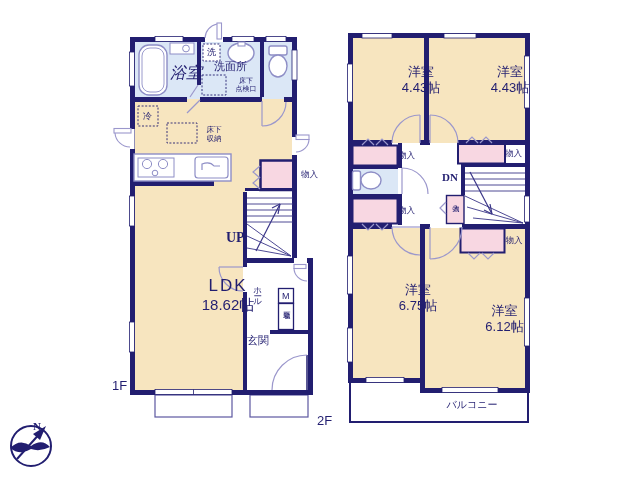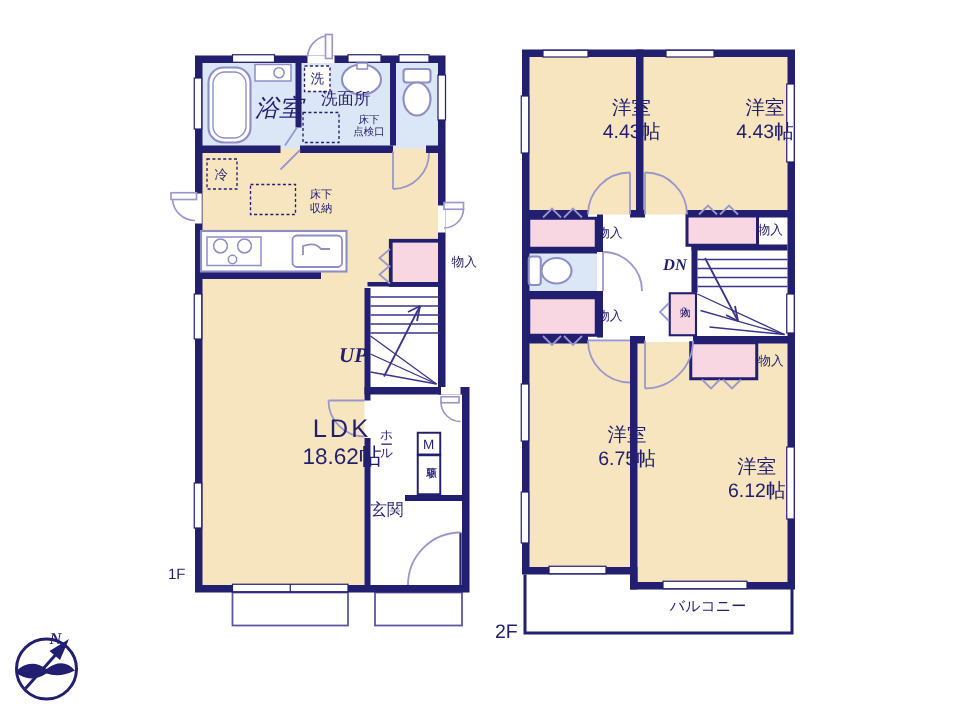--- a/index.html
+++ b/index.html
@@ -2,21 +2,21 @@
 <html><head>
 <meta charset="utf-8">
 <style>
   html,body{margin:0;padding:0;background:#fff;}
   #canvas{position:relative;width:640px;height:480px;background:#ffffff;overflow:hidden;
           font-family:"Liberation Sans","DejaVu Sans",sans-serif;}
   #plan-svg{position:absolute;left:0;top:0;}
   .lbl{position:absolute;color:#221e70;line-height:1.2;white-space:nowrap;}
   .ctr{text-align:center;white-space:nowrap;padding-left:32px;}
   .vert{writing-mode:vertical-rl;text-orientation:upright;letter-spacing:1px;}
-  .italic-serif{font-family:"Liberation Serif","DejaVu Serif",serif;font-style:italic;font-weight:bold;}
+  .italic-serif{font-family:"Liberation Serif","DejaVu Serif",serif;font-weight:bold;}
   .watermark{position:absolute;left:282px;top:226px;font-size:19px;color:#c9c9c9;
              letter-spacing:1px;opacity:.9;}
   .room-title{letter-spacing:2px;}
 </style>
 </head>
 <body>
 
 <div id="canvas">
 
 <svg id="plan-svg" width="640" height="480" viewBox="0 0 640 480">
@@ -258,21 +258,21 @@
 <div class="lbl ctr" style="left:260px;top:169px;width:35px;font-size:8.5px;">物入</div>
 <div class="lbl italic-serif" style="left:226px;top:230px;font-size:14px;">UP</div>
 <div class="lbl ctr" style="left:150px;top:276px;width:92px;">
   <div class="room-title" style="font-size:17px;">LDK</div>
   <div style="font-size:15px;">18.62帖</div>
 </div>
 <div class="lbl vert" style="left:253px;top:281px;font-size:8.5px;">ホール</div>
 <div class="lbl" style="left:282px;top:291px;font-size:9px;">M</div>
 <div class="lbl vert" style="left:282px;top:306px;font-size:7px;letter-spacing:0;">下駄箱</div>
 <div class="lbl" style="left:247px;top:334px;font-size:11px;text-align:center;">玄関</div>
-<div class="lbl" style="left:112px;top:378px;font-size:10px;">1F</div>
+<div class="lbl" style="left:112px;top:378px;font-size:13px;">1F</div>
 
 <div class="lbl ctr" style="left:352px;top:64px;width:74px;">
   <div style="font-size:13px;">洋室</div>
   <div style="font-size:13px;">4.43帖</div>
 </div>
 <div class="lbl ctr" style="left:432px;top:64px;width:92px;">
   <div style="font-size:13px;">洋室</div>
   <div style="font-size:13px;">4.43帖</div>
 </div>
 <div class="lbl ctr" style="left:352px;top:150px;width:45px;font-size:8.5px;">物入</div>
@@ -283,17 +283,17 @@
 <div class="lbl ctr" style="left:460px;top:235px;width:44px;font-size:8.5px;">物入</div>
 <div class="lbl ctr" style="left:351px;top:282px;width:70px;">
   <div style="font-size:13px;">洋室</div>
   <div style="font-size:13px;">6.75帖</div>
 </div>
 <div class="lbl ctr" style="left:425px;top:303px;width:95px;">
   <div style="font-size:13px;">洋室</div>
   <div style="font-size:13px;">6.12帖</div>
 </div>
 <div class="lbl ctr" style="left:390px;top:399px;width:100px;font-size:10px;">バルコニー</div>
-<div class="lbl" style="left:330px;top:413px;font-size:13px;">2F</div>
+<div class="lbl" style="left:317px;top:413px;font-size:13px;">2F</div>
 
 <div class="lbl italic-serif" style="left:33px;top:420px;font-size:11px;">N</div>
 
 </div>
 
 </body></html>

